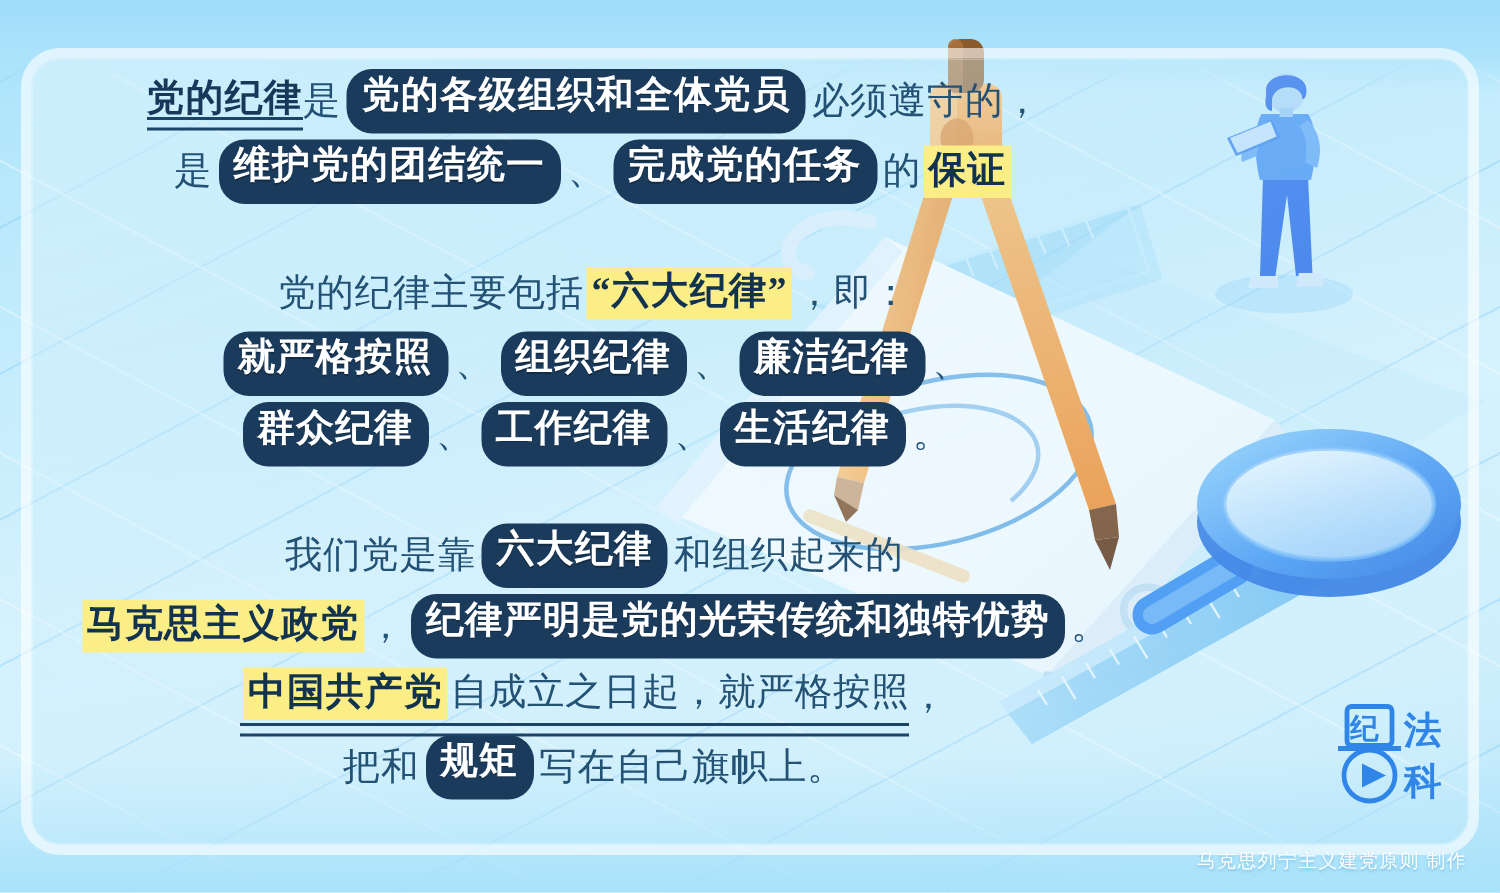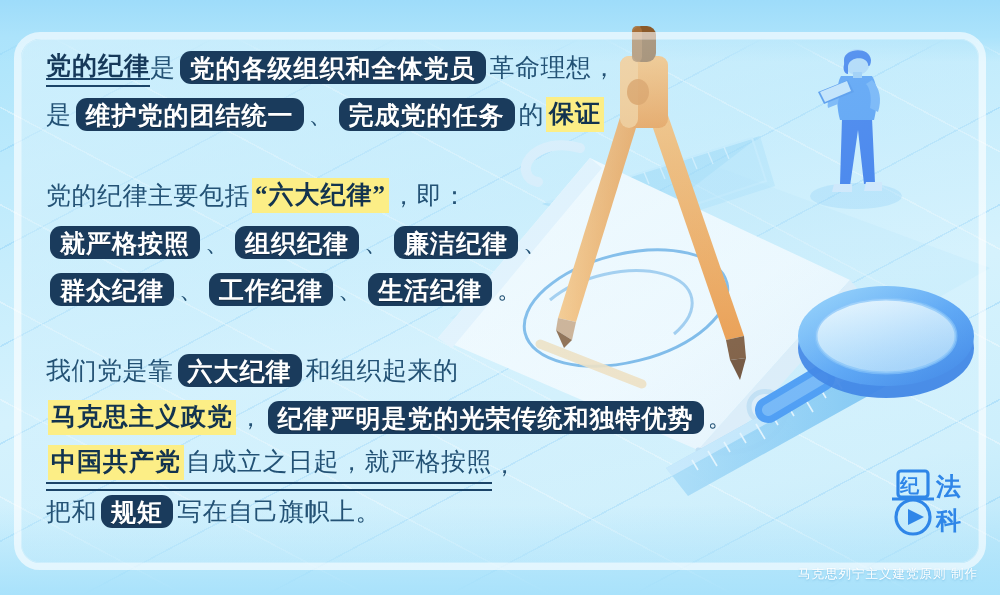--- a/index.html
+++ b/index.html
@@ -60,36 +60,36 @@
   }
 
   
   #copy{
     position:absolute; left:46px; top:44px; width:700px;
     font-size:25px; line-height:1.0; color:#1d4766;
   }
   .para{ margin-bottom:4px; }
   .line{
     display:flex; align-items:center; flex-wrap:nowrap;
-    height:47px; white-space:nowrap;
+    height:47px; white-space:nowrap;justify-content:center;
   }
   .gap-md{ height:30px; }
 
   .t{ color:#235275; font-weight:400; font-size:25px; letter-spacing:.5px; }
 
   
   .pill{
     display:inline-block;
     background:#1a3b5c;
     color:#ffffff;
     font-weight:700;
     font-size:25px;
     letter-spacing:1px;
-    padding:4px 10px 2px 10px;
-    border-radius:11px;
+    padding:4px 10px 12px 10px;
+    border-radius:17px;
     margin:0 4px;
     line-height:1.1;
     text-shadow:0 1px 0 rgba(0,0,0,.25);
   }
 
   
   .hl{
     display:inline-block;
     background:#fcee86;
     color:#12334f;
@@ -267,21 +267,21 @@
   <div class="frame-fill"></div>
   <div class="frame"></div>
 
   <div id="copy">
 
     <div class="para">
       <div class="line">
         <span class="bold-navy dunder">党的纪律</span>
         <span class="t">是</span>
         <span class="pill">党的各级组织和全体党员</span>
-        <span class="t">革命理想</span>
+        <span class="t">必须遵守的</span>
         <span class="t">，</span>
       </div>
       <div class="line">
         <span class="t">是</span>
         <span class="pill">维护党的团结统一</span>
         <span class="sep">、</span>
         <span class="pill">完成党的任务</span>
         <span class="t">的</span>
         <span class="hl">保证</span>
       </div>

